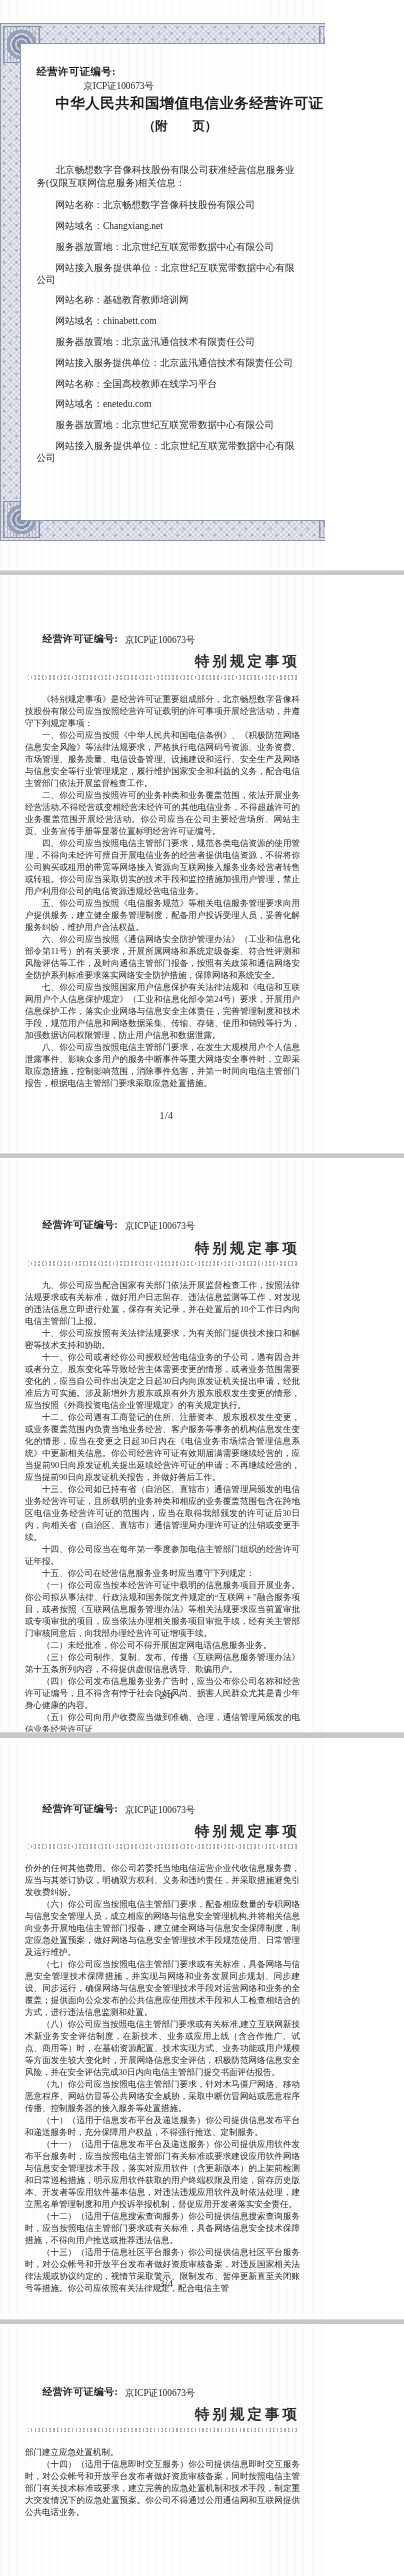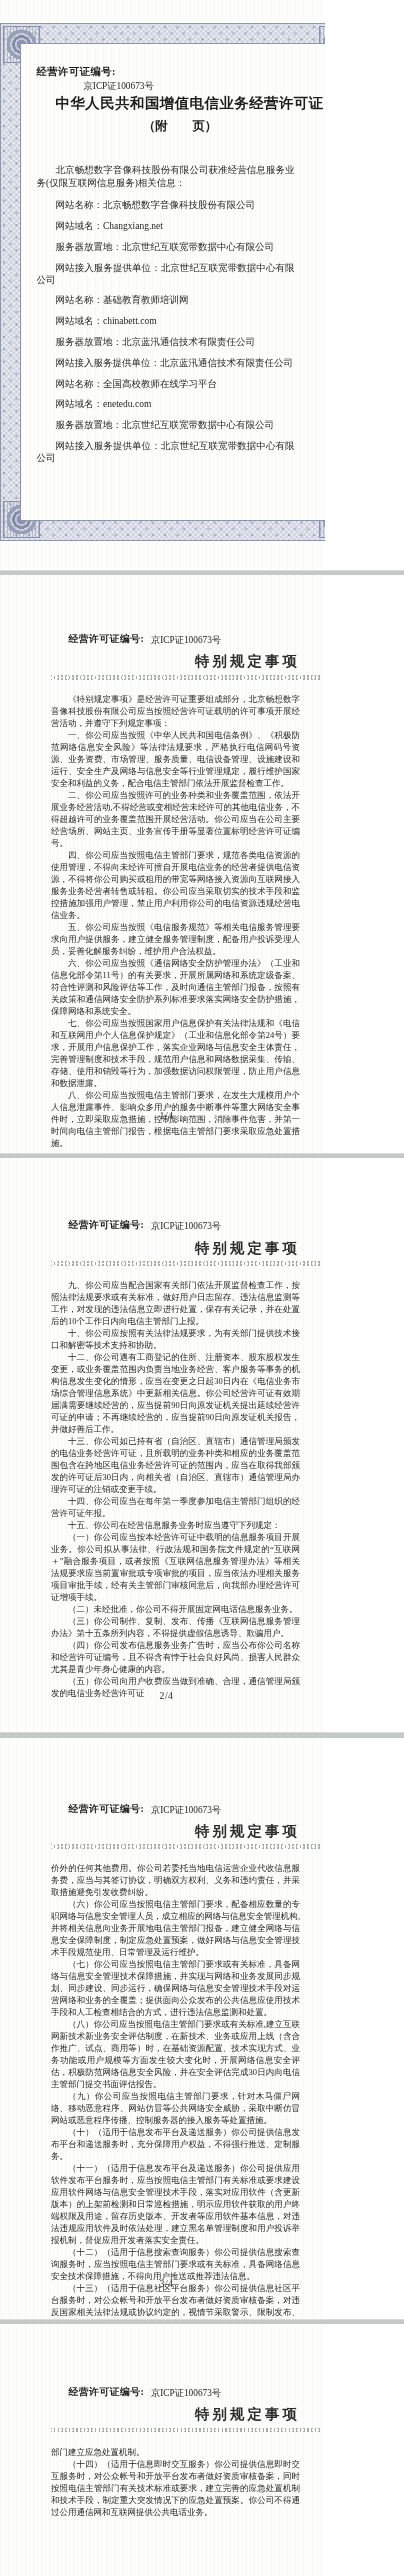--- a/index.html
+++ b/index.html
@@ -61,21 +61,21 @@
   }
   .cert-no-label { margin-top: 10.3px; font-size: 10.3px; font-weight: 700; letter-spacing: 0.5px; }
   .cert-no-value { margin: 1px 0 0 47px; font-size: 9.3px; }
   .cert-title { margin-top: 1px; text-align: right; font-size: 14.4px; font-weight: 700; letter-spacing: 0.5px; }
   .cert-subtitle { margin-top: 5.2px; text-align: center; font-size: 12.4px; font-weight: 700; }
   .cert-body { width: 258px; margin-top: 29px; }
   .cert-intro { font-size: 9.5px; line-height: 13px; text-indent: 2em; text-align: justify; }
   .cert-items { margin-top: 5.2px; }
   .cert-item { font-size: 9.5px; line-height: 12px; margin: 0 0 8.8px 0; text-indent: 2em; text-align: justify; }
   
-  .sp { box-sizing: border-box; padding-left: 51px; padding-right: 25px; }
+  .sp { box-sizing: border-box; padding-left: 25px; padding-right: 25px; }
   .p2 { height: 578px; padding-top: 58px; }
   .p3 { height: 574px; padding-top: 61px; }
   .p4 { height: 581px; padding-top: 65px; }
   .p5 { height: 550px; padding-top: 62px; }
   .sp-head { margin-left: 17.5px; font-size: 9.8px; }
   .sp-head .lbl { font-weight: 700; letter-spacing: 0.5px; }
   .sp-head .val { display: inline-block; transform: translateY(1px); margin-left: 4.1px; font-size: 9.3px; }
   .sp-title { margin-top: 6.2px; text-align: right; font-size: 14.4px; font-weight: 700; letter-spacing: 3.1px; color: #2d2d2d; }
   .zigzag {
     width: 270px; height: 4.6px; margin: 3.6px auto 0;
@@ -160,20 +160,21 @@
 <div class="page sp p3">
   <div class="sp-head">
     <span class="lbl">经营许可证编号:</span>
     <span class="val">京ICP证100673号</span>
   </div>
   <div class="sp-title">特别规定事项</div>
   <div class="zigzag"></div>
   <div class="sp-body">
     <p>九、你公司应当配合国家有关部门依法开展监督检查工作，按照法律法规要求或有关标准，做好用户日志留存、违法信息监测等工作，对发现的违法信息立即进行处置，保存有关记录，并在处置后的10个工作日内向电信主管部门上报。</p>
     <p>十、你公司应按照有关法律法规要求，为有关部门提供技术接口和解密等技术支持和协助。</p>
+    <p>十一、你公司或者经你公司授权经营电信业务的子公司，遇有因合并或者分立、股东变化等导致经营主体需要变更的情形，或者业务范围需要变化的，应当自公司作出决定之日起30日内向原发证机关提出申请，经批准后方可实施。涉及新增外方股东或原有外方股东股权发生变更的情形，应当按照《外商投资电信企业管理规定》的有关规定执行。</p>
     <p>十二、你公司遇有工商登记的住所、注册资本、股东股权发生变更，或业务覆盖范围内负责当地业务经营、客户服务等事务的机构信息发生变化的情形，应当在变更之日起30日内在《电信业务市场综合管理信息系统》中更新相关信息。你公司经营许可证有效期届满需要继续经营的，应当提前90日向原发证机关提出延续经营许可证的申请；不再继续经营的，应当提前90日向原发证机关报告，并做好善后工作。</p>
     <p>十三、你公司如已持有省（自治区、直辖市）通信管理局颁发的电信业务经营许可证，且所载明的业务种类和相应的业务覆盖范围包含在跨地区电信业务经营许可证的范围内，应当在取得我部颁发的许可证后30日内，向相关省（自治区、直辖市）通信管理局办理许可证的注销或变更手续。</p>
     <p>十四、你公司应当在每年第一季度参加电信主管部门组织的经营许可证年报。</p>
     <p>十五、你公司在经营信息服务业务时应当遵守下列规定：</p>
     <p>（一）你公司应当按本经营许可证中载明的信息服务项目开展业务。你公司拟从事法律、行政法规和国务院文件规定的“互联网＋”融合服务项目，或者按照《互联网信息服务管理办法》等相关法规要求应当前置审批或专项审批的项目，应当依法办理相关服务项目审批手续，经有关主管部门审核同意后，向我部办理经营许可证增项手续。</p>
     <p>（二）未经批准，你公司不得开展固定网电话信息服务业务。</p>
     <p>（三）你公司制作、复制、发布、传播《互联网信息服务管理办法》第十五条所列内容，不得提供虚假信息诱导、欺骗用户。</p>
     <p>（四）你公司发布信息服务业务广告时，应当公布你公司名称和经营许可证编号，且不得含有悖于社会良好风尚、损害人民群众尤其是青少年身心健康的内容。</p>
     <p>（五）你公司向用户收费应当做到准确、合理，通信管理局颁发的电信业务经营许可证</p>
   </div>

